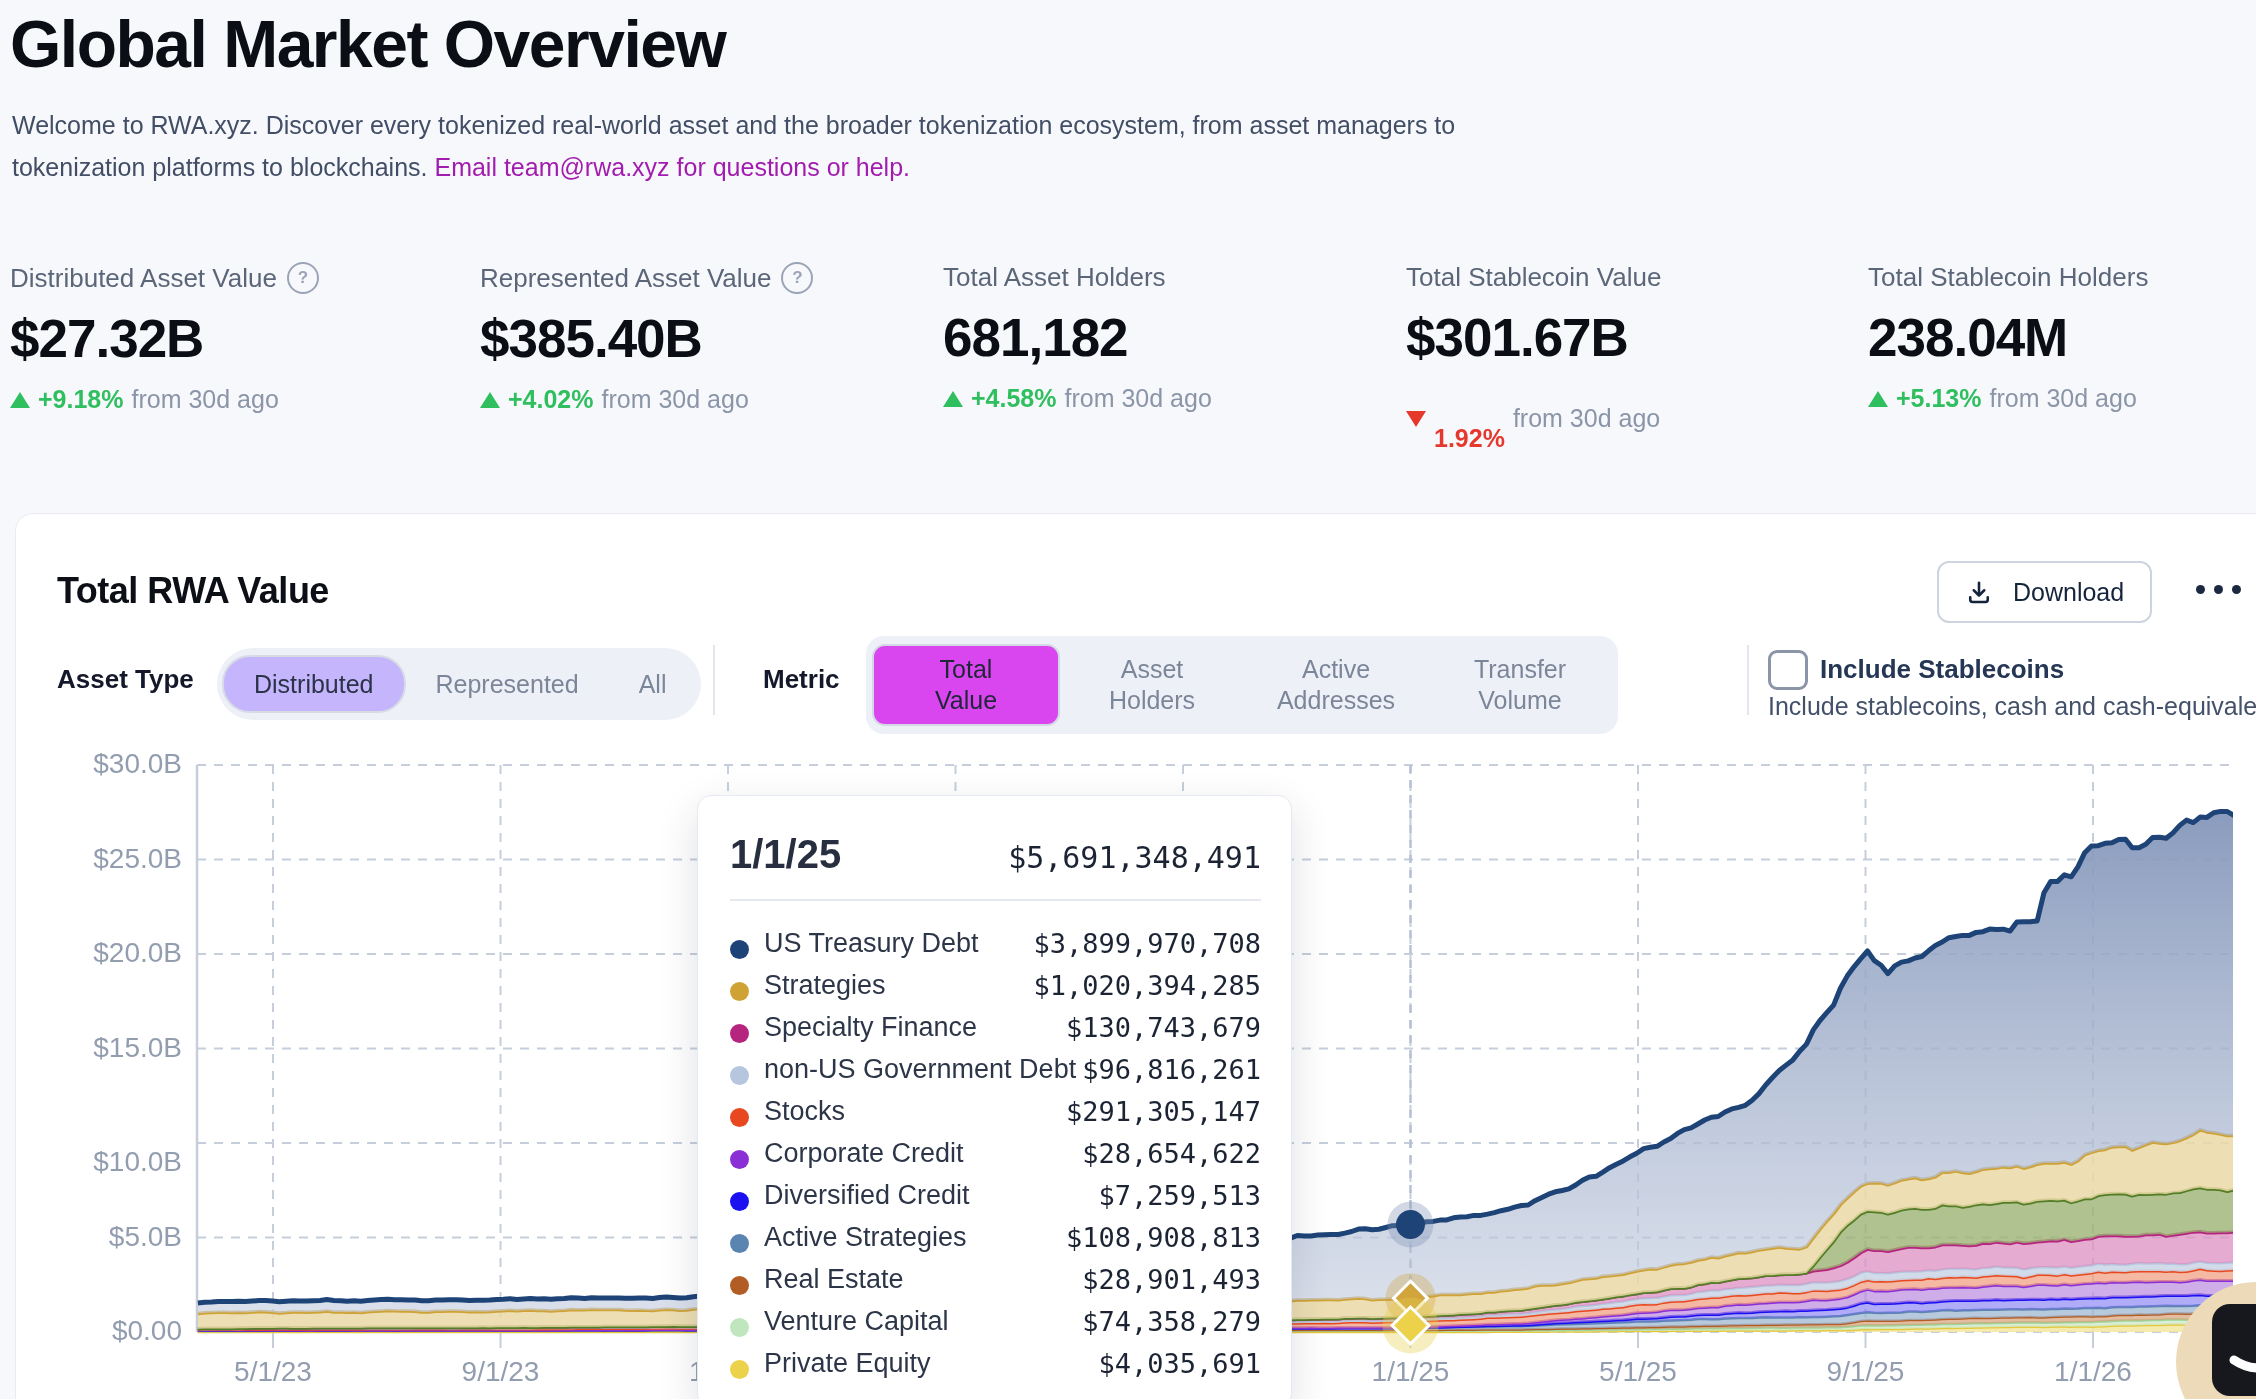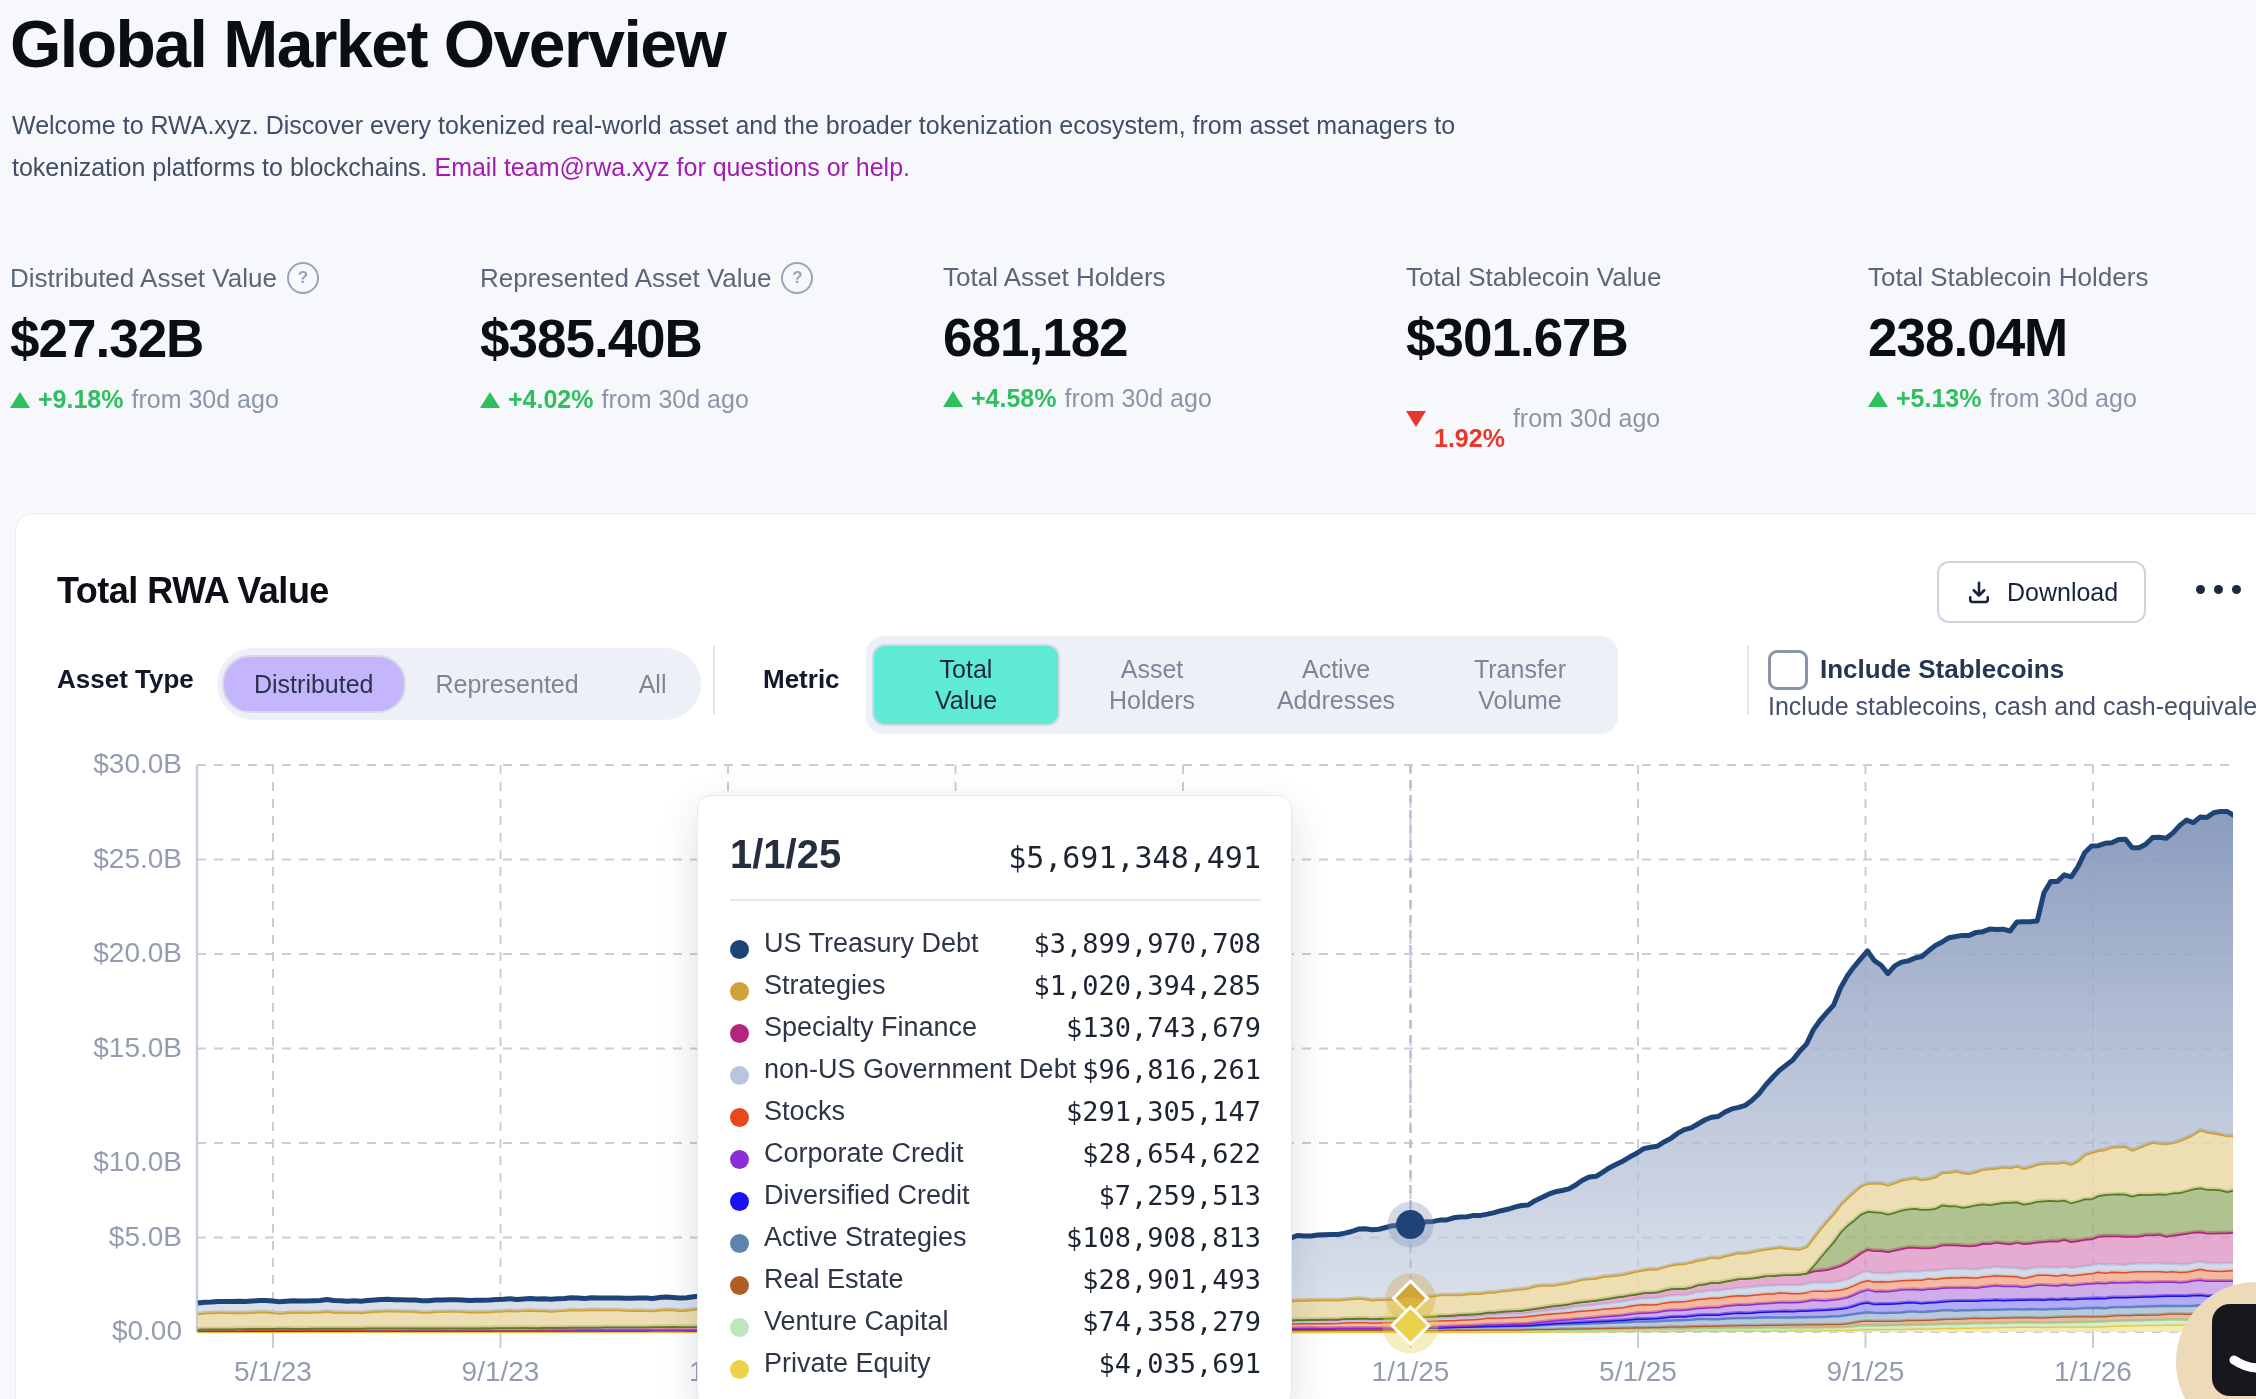--- a/index.html
+++ b/index.html
@@ -28,36 +28,36 @@
     border-bottom:16px solid #2fbf5f;display:inline-block;}
   .tri-down{width:0;height:0;border-left:10px solid transparent;border-right:10px solid transparent;
     border-top:16px solid #e6392d;display:inline-block;}
   .pct-up{color:#2fbf5f;font-weight:700;}
   .pct-down{color:#e6392d;font-weight:700;margin-top:40px;}
 
   
   .card{left:15px;top:513px;width:2290px;height:940px;background:#ffffff;
     border:1px solid #e8ebf2;border-radius:18px;}
   .card-title{left:57px;top:570px;font-size:36px;font-weight:700;color:#0c0f16;letter-spacing:-0.5px;}
-  .dl-btn{left:1937px;top:561px;height:62px;padding:0 26px;display:flex;align-items:center;gap:14px;
+  .dl-btn{left:1937px;top:561px;height:62px;padding:0 26px;display:flex;align-items:center;gap:20px;
     background:#fff;border:2px solid #cdd4e0;border-radius:12px;font-size:25px;color:#15243d;cursor:pointer;}
   .dots{left:2196px;top:585px;display:flex;gap:9px;cursor:pointer;}
   .dots i{width:9px;height:9px;border-radius:50%;background:#1c2740;display:block;}
 
   
   .ctl-label{font-size:26px;font-weight:700;color:#14182a;}
   .seg-pill{background:#edf0f7;border-radius:36px;display:flex;align-items:center;padding:5px;height:62px;}
   .seg-pill .opt{padding:0 30px;font-size:25px;color:#7c8699;height:54px;display:flex;align-items:center;
     border-radius:28px;cursor:pointer;white-space:nowrap;}
   .seg-pill .opt.sel{background:#c4b5fd;border:2px solid #d6dbe6;color:#2a3347;font-weight:500;}
   .seg-rect{background:#edf0f7;border-radius:18px;display:flex;align-items:center;padding:6px;height:86px;}
   .seg-rect .opt{min-width:148px;padding:0 18px;font-size:25px;line-height:31px;color:#7c8699;height:78px;
     display:flex;align-items:center;justify-content:center;text-align:center;border-radius:13px;
     cursor:pointer;white-space:pre-line;}
-  .seg-rect .opt.sel{background:#5eead4;border:2px solid #d3d9e4;color:#1f2638;font-weight:500;}
+  .seg-rect .opt.sel{background:#d946ef;border:2px solid #d3d9e4;color:#1f2638;font-weight:500;}
   .vsep{width:2px;background:#e2e6ee;}
   .chk{width:34px;height:34px;border:3px solid #8b95a8;border-radius:9px;background:#fff;cursor:pointer;}
   .chk-label{font-size:26px;font-weight:600;color:#253754;}
   .chk-sub{font-size:25px;color:#44516b;}
 
   
   .ylab{width:140px;text-align:right;font-size:28px;color:#939db0;}
   .xlab{width:160px;text-align:center;font-size:28px;color:#939db0;}
 
   

